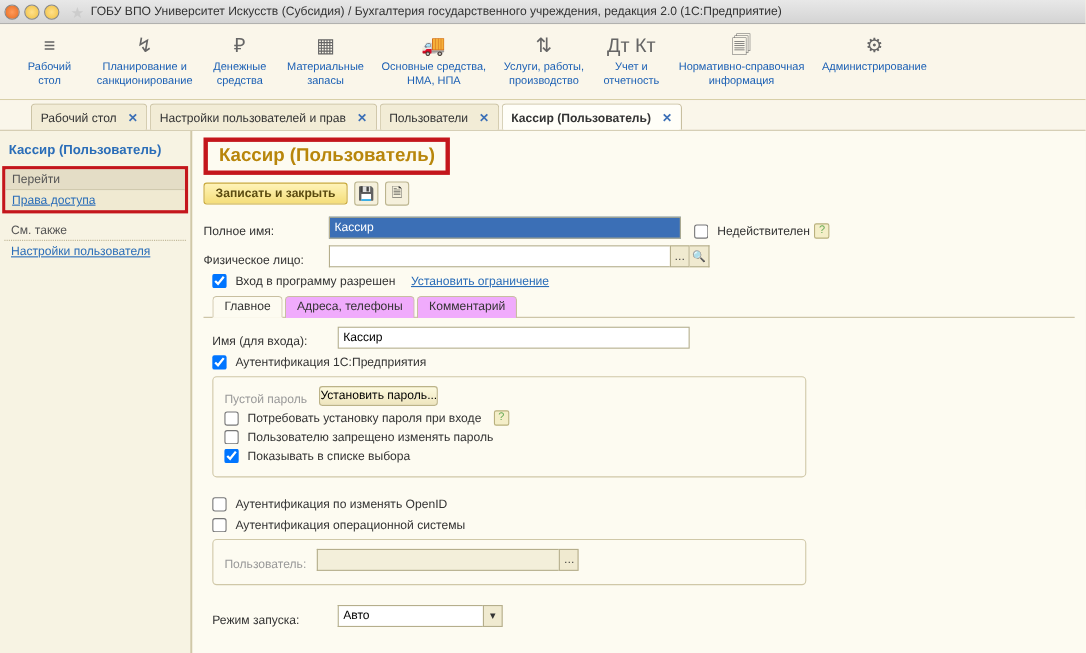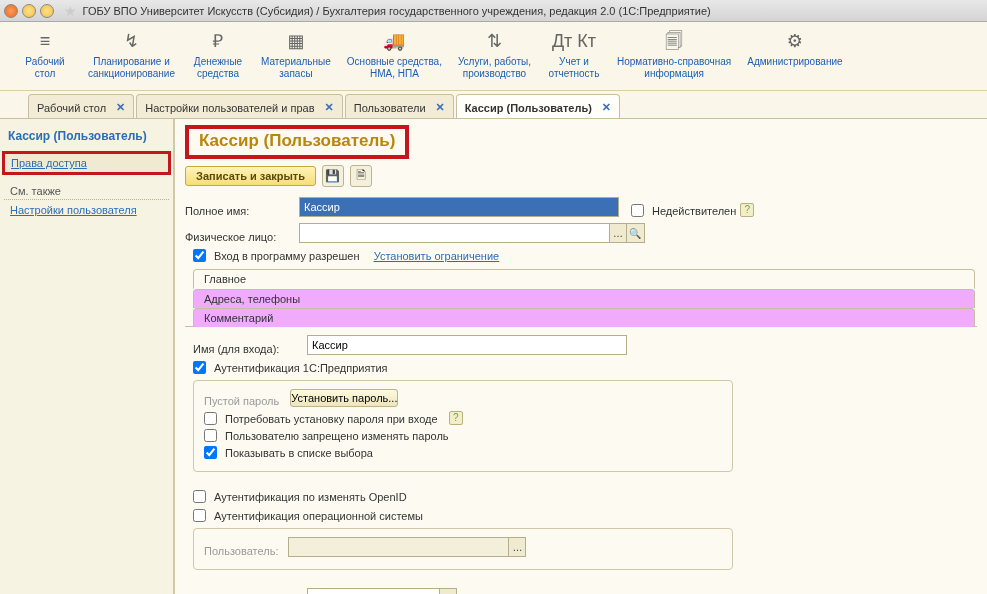--- a/index.html
+++ b/index.html
@@ -49,21 +49,21 @@
   .w-lg { width: 320px; }
   .w-md { width: 310px; }
   .chk { margin-right: 4px; }
   .link { color: #2a6db8; text-decoration: underline; cursor: pointer; }
   .help { display:inline-block; width:14px; height:14px; border:1px solid #b9b17e; background:#f4eec8; color:#6a5; font-size:10px; text-align:center; line-height:12px; border-radius:2px; }
   .lookup { display:inline-flex; }
   .lookup input { border-right:none; }
   .lookup-btn { width:18px; border:1px solid #b5ae8c; background:#f0ead0; cursor:pointer; font-size:10px; display:flex; align-items:center; justify-content:center; }
   .lookup-btn.q { border-left:none; }
   
-  .subtabs { display: flex; margin: 6px 0 8px; border-bottom: 1px solid #c8bfa0; padding-left: 8px; flex-direction: column; }
+  .subtabs { display: flex; margin: 6px 0 8px; border-bottom: 1px solid #c8bfa0; padding-left: 8px; }
   .subtab { padding: 3px 10px; border: 1px solid #c8bfa0; border-bottom: none; background: #f0abfc; margin-right: 2px; border-radius: 4px 4px 0 0; cursor: pointer; position: relative; top: 1px; }
   .subtab.active { background: #fdfbf1; border-bottom: 1px solid #fdfbf1; }
   
   .panel { border: 1px solid #d0c8a8; border-radius: 4px; padding: 8px 10px; margin-left: 8px; margin-bottom: 18px; max-width: 540px; }
   .panel .form-row { margin-bottom: 4px; }
   .disabled-txt { color: #999; }
   .btn { background: linear-gradient(#fdfadf,#eee5be); border: 1px solid #bcb388; padding: 2px 0; border-radius: 3px; cursor: pointer; font-size: 11px; }
   .indent { margin-left: 8px; }
 </style>
 </head>
@@ -133,20 +133,21 @@
       <span>Кассир (Пользователь)</span>
       <span class="x">✕</span>
     </div>
   </div>
 
 <div class="workspace">
 
   <div class="leftnav">
     <div class="ln-title">Кассир (Пользователь)</div>
     <div class="ln-group">
+      <div class="ln-hdr">Перейти</div>
       <div class="ln-item">Права доступа</div>
     </div>
     <div class="ln-hdr2">См. также</div>
     <div class="ln-link">Настройки пользователя</div>
   </div>
 
   <div class="main">
     <div class="page-title-wrap">
       <div class="page-title">Кассир (Пользователь)</div>
     </div>

